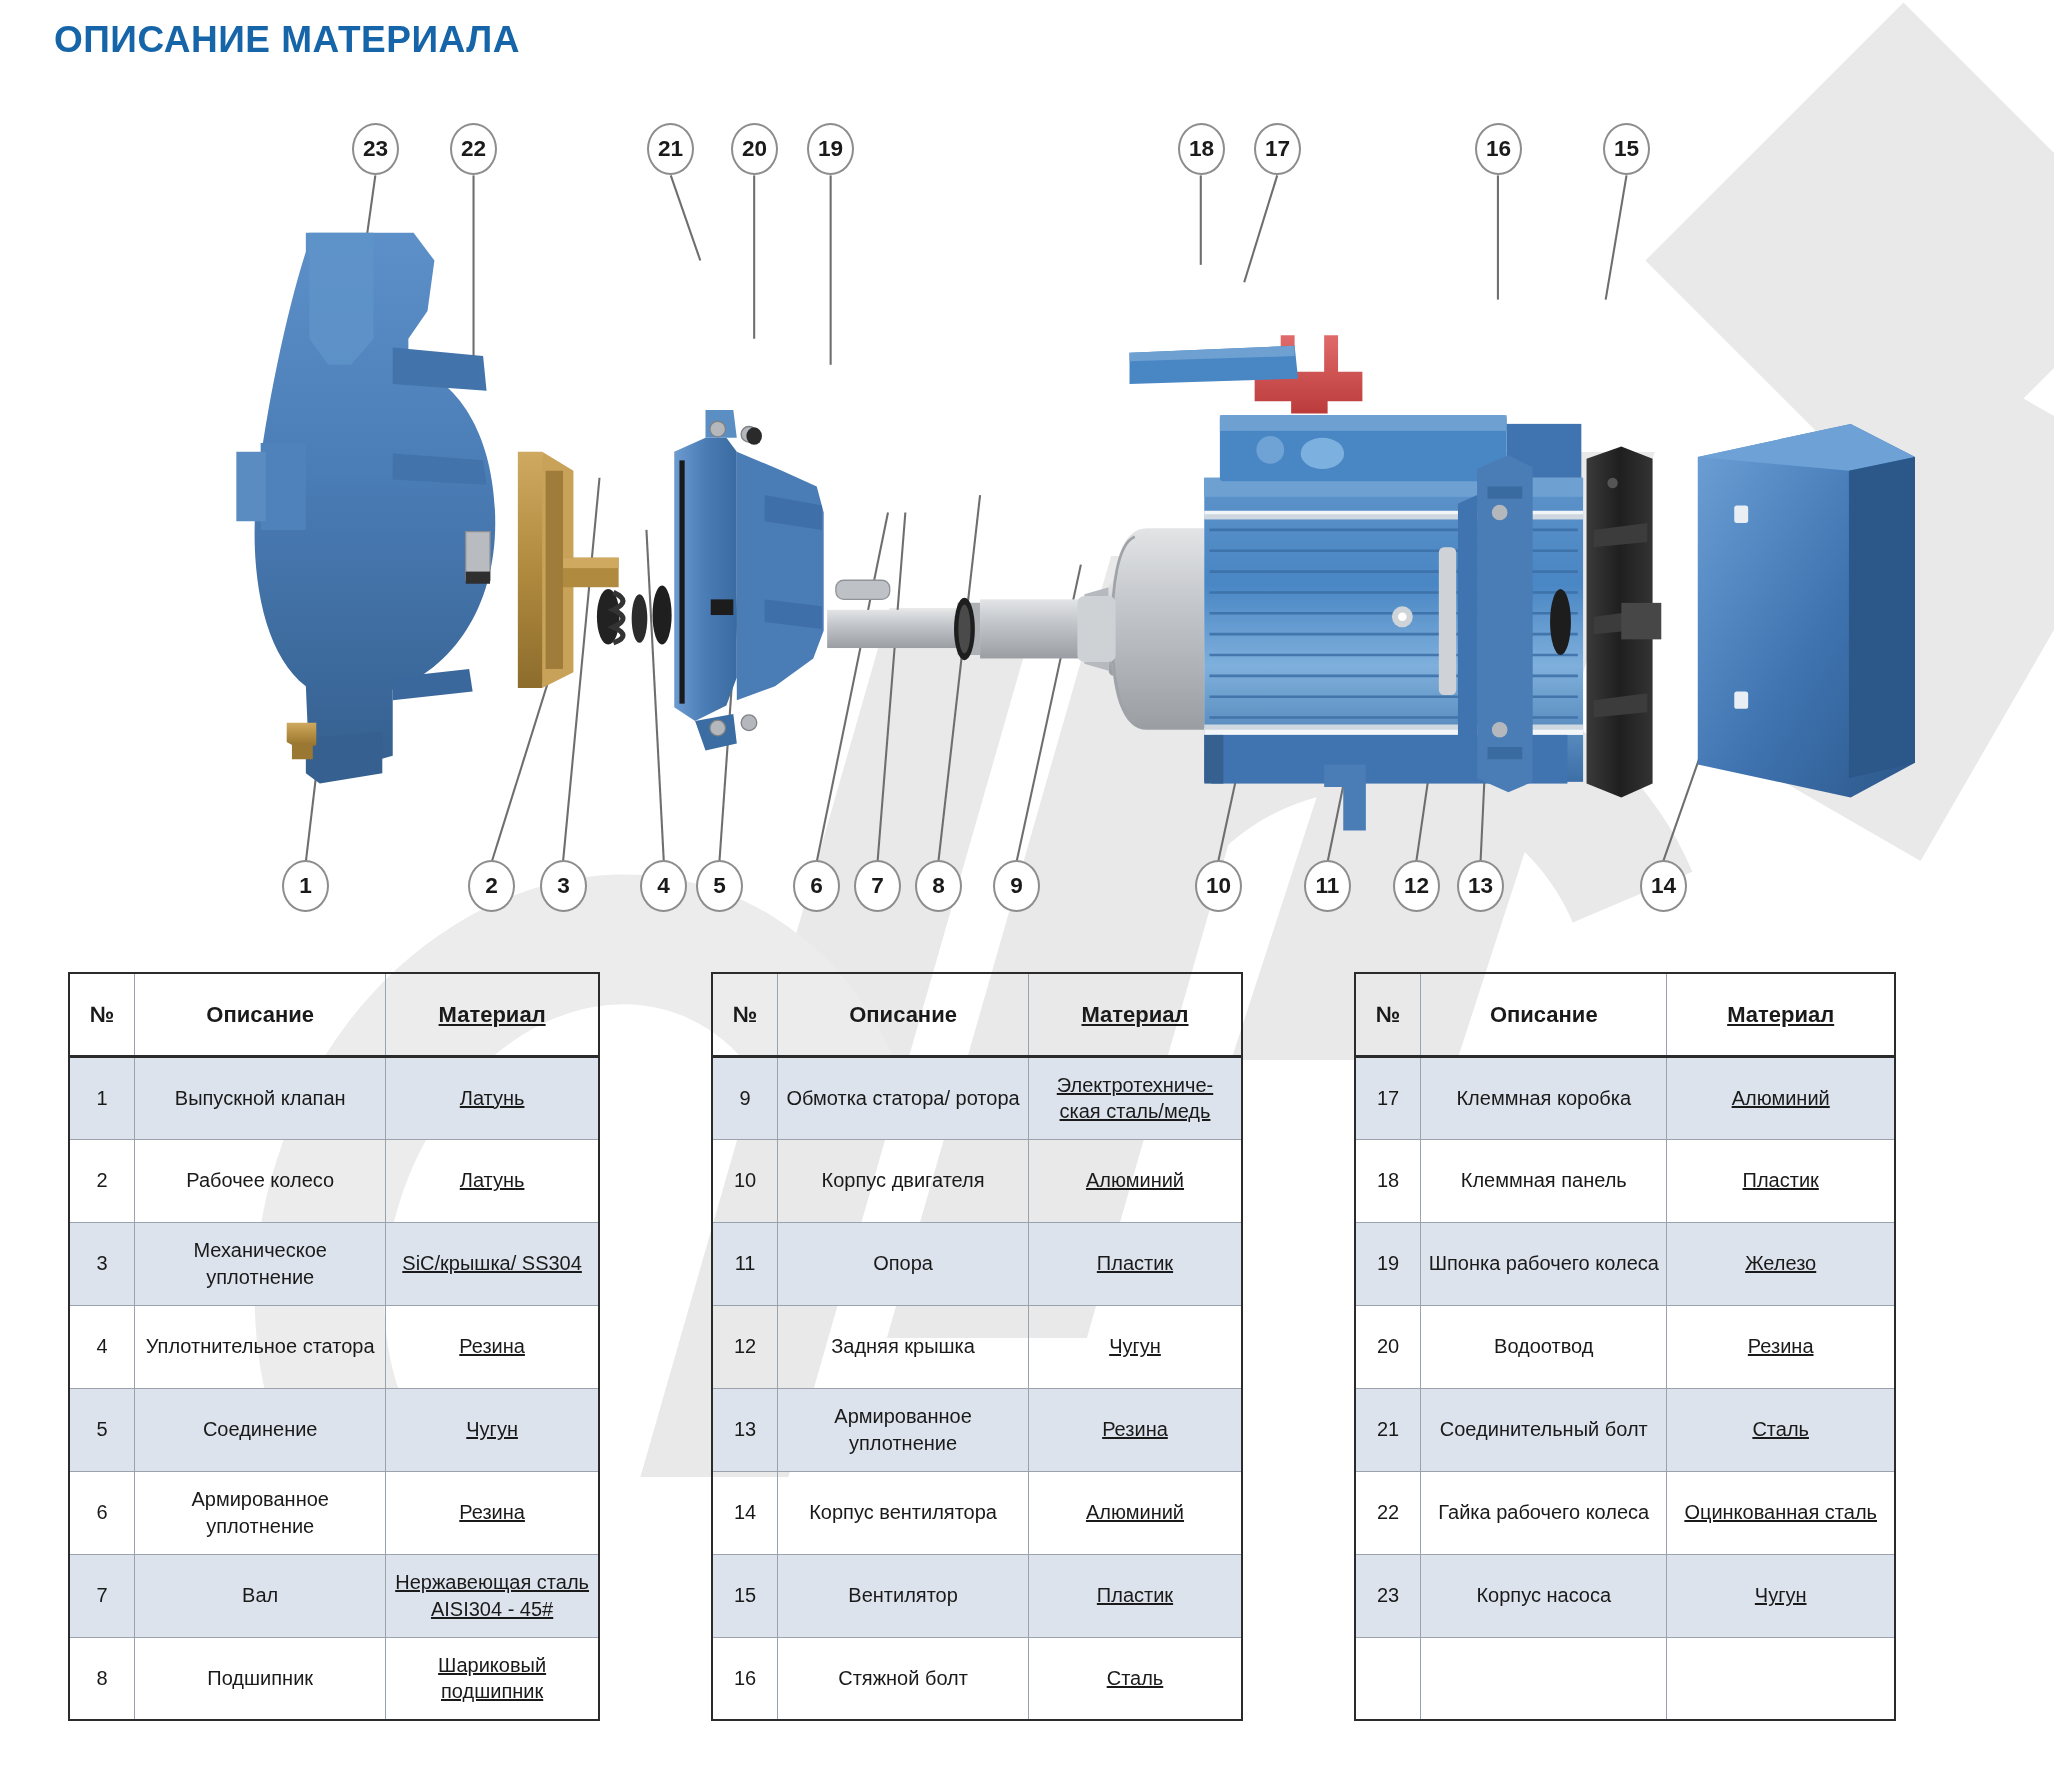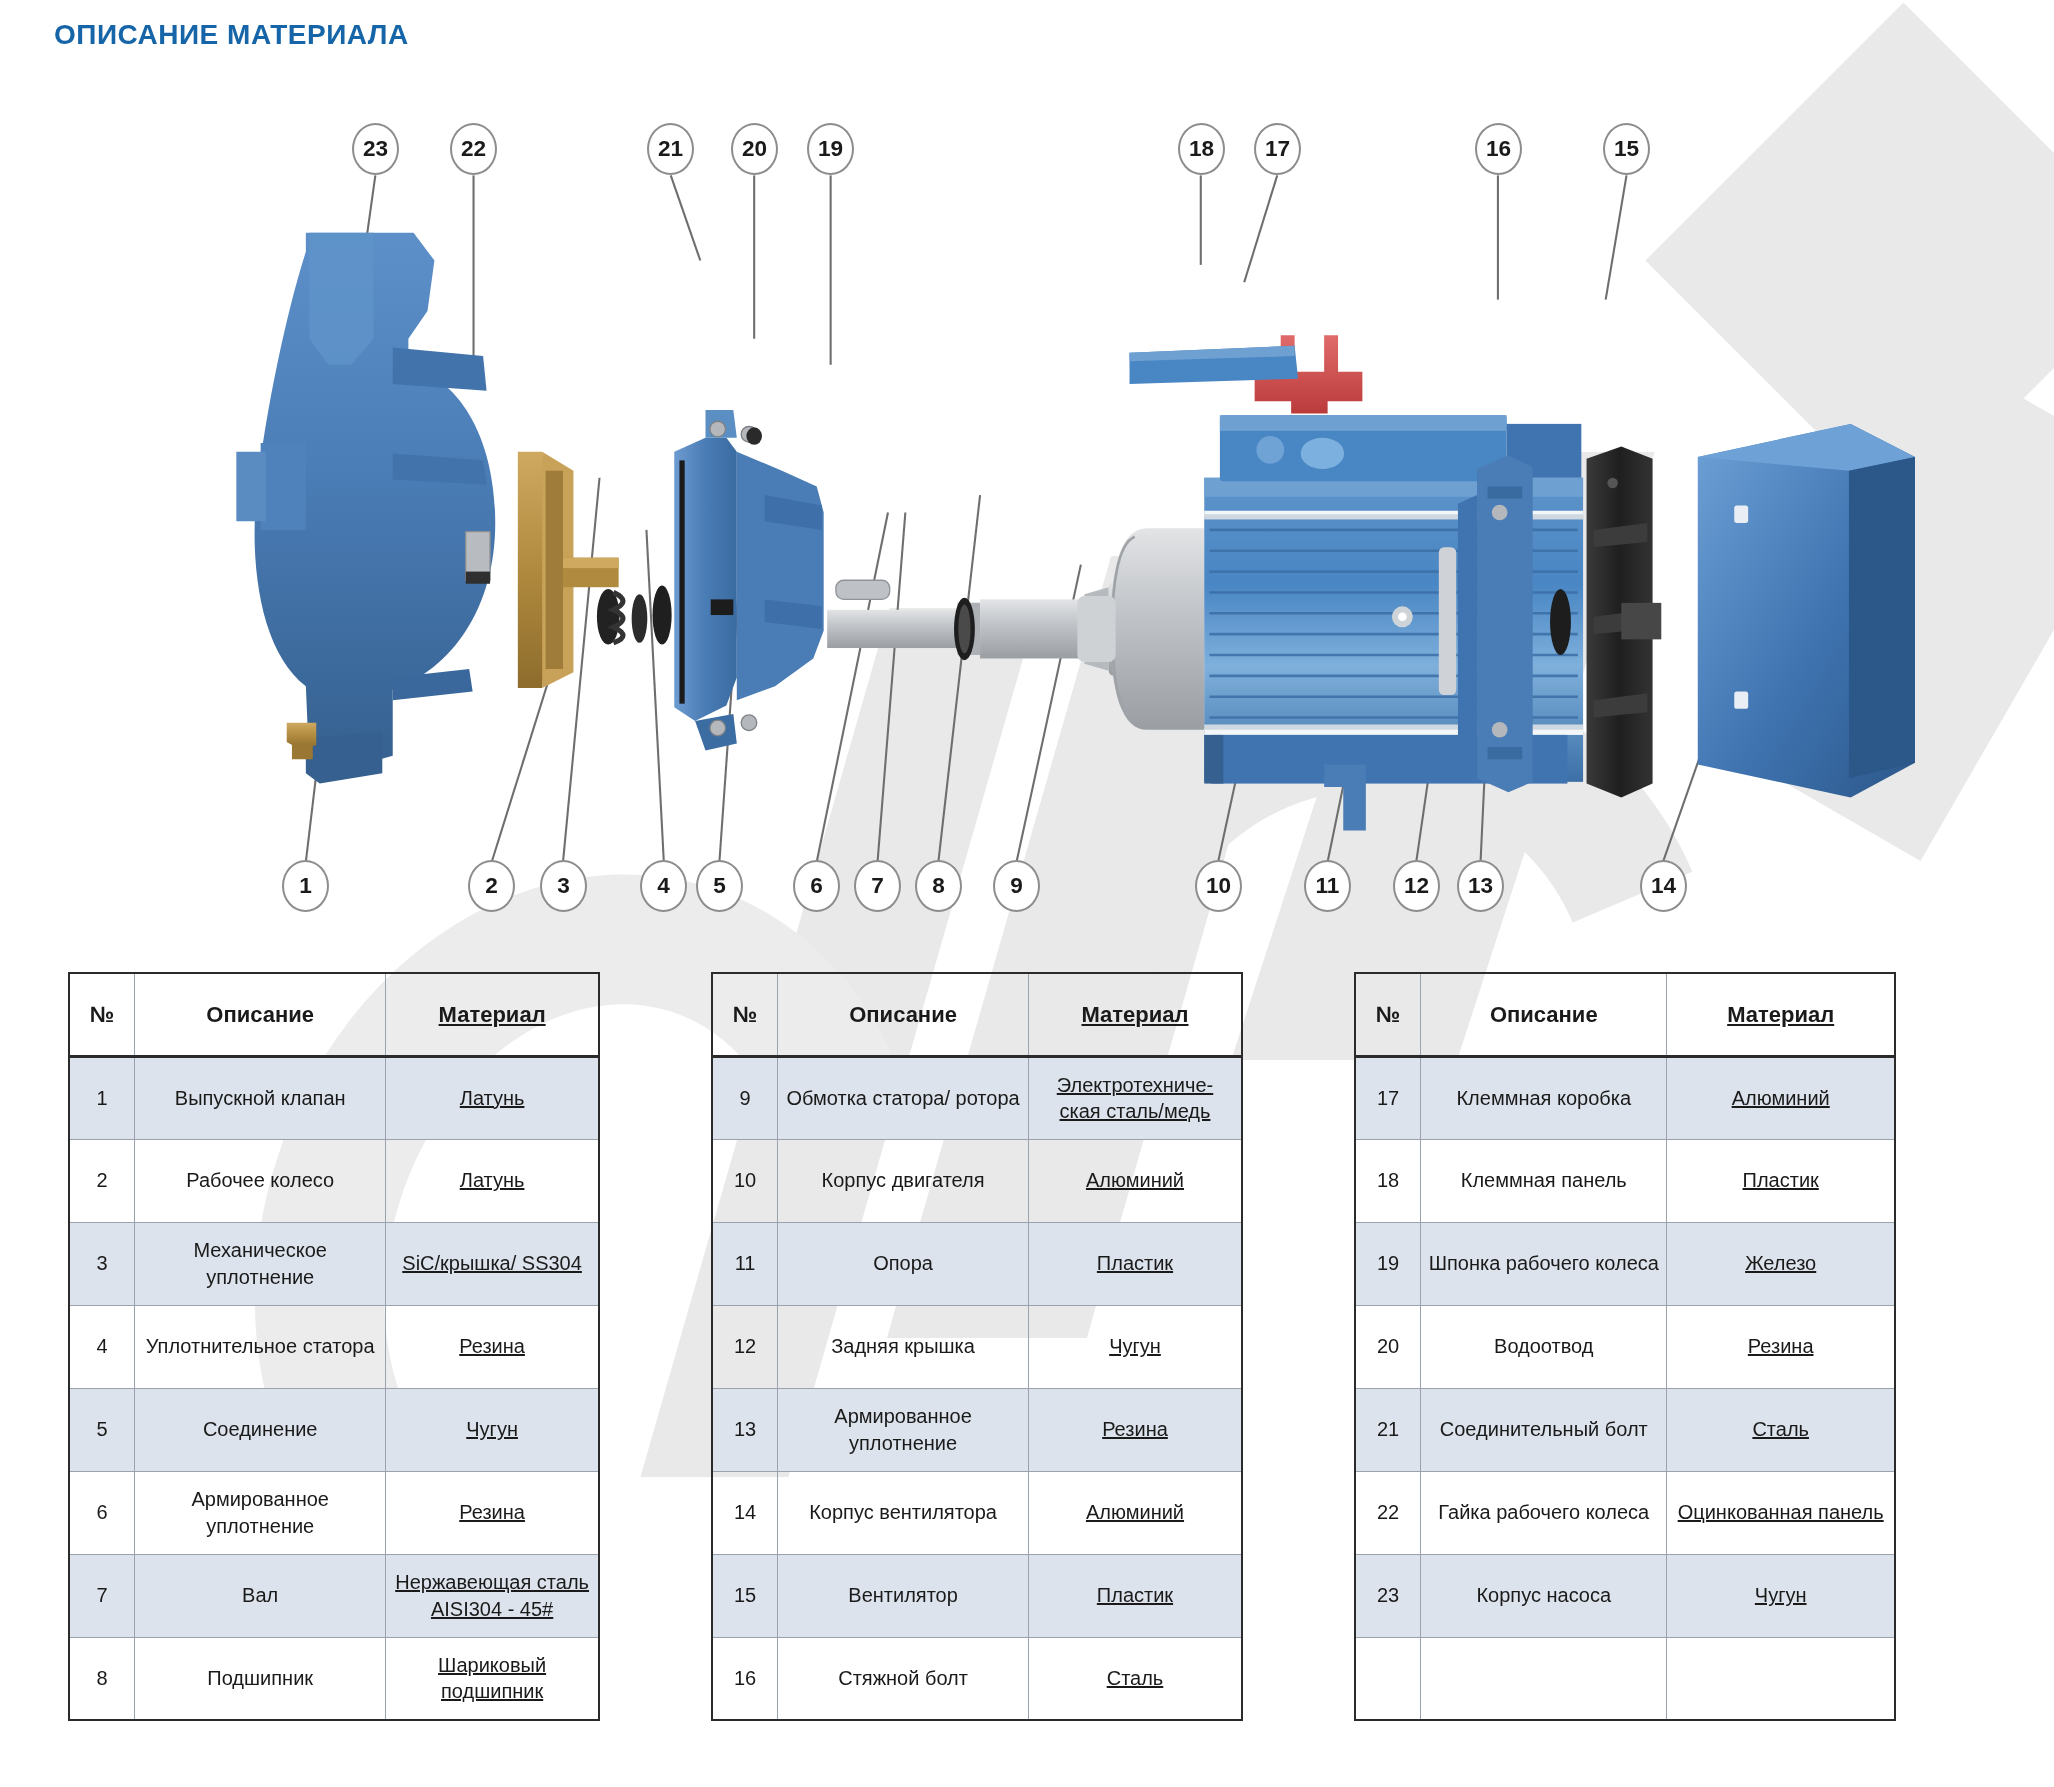--- a/index.html
+++ b/index.html
@@ -19,21 +19,21 @@
   .wm-p3 { left:1330px; top:452px; width:226px; height:608px; transform:skewX(-18deg); }
   .wm-p4 { left:999px; top:556px; width:200px; height:782px; transform:skewX(-16deg); }
   .wm-p5 { left:765px; top:608px; width:148px; height:869px; transform:skewX(-16deg); }
   .wm-ring { position:absolute; border:130px solid #e9e9e9; border-radius:50%; }
   .wm-r1 { left:1025px; top:660px; width:695px; height:695px; border-color:#e9e9e9 transparent transparent #e9e9e9; transform:rotate(22deg); }
   .wm-r2 { left:261px; top:869px; width:660px; height:782px; border-color:#ececec transparent transparent #ececec; transform:rotate(18deg); }
 
   
   .heading {
     position:absolute; left:54px; top:19px; z-index:5;
-    color:#1565a8; font-size:28px; font-weight:bold; letter-spacing:0.5px;
+    color:#1565a8; font-size:37px; font-weight:bold; letter-spacing:0.5px;
   }
 
   
   .diagram { position:absolute; left:0; top:78px; width:2054px; height:869px; z-index:3; }
   .diagram svg { display:block; }
 
   
   .callout {
     position:absolute; width:47px; height:52px; border-radius:50%;
     border:2.6px solid #8d8d8d; background:#ffffff;
@@ -487,21 +487,21 @@
             <td class="col-mat">Резина</td>
           </tr>
           <tr class="alt">
             <td class="col-num">21</td>
             <td class="col-desc">Соединительный болт</td>
             <td class="col-mat">Сталь</td>
           </tr>
           <tr>
             <td class="col-num">22</td>
             <td class="col-desc">Гайка рабочего колеса</td>
-            <td class="col-mat">Оцинкованная панель</td>
+            <td class="col-mat">Оцинкованная сталь</td>
           </tr>
           <tr class="alt">
             <td class="col-num">23</td>
             <td class="col-desc">Корпус насоса</td>
             <td class="col-mat">Чугун</td>
           </tr>
           <tr>
             <td class="col-num"></td>
             <td class="col-desc"></td>
             <td class="col-mat"></td>

